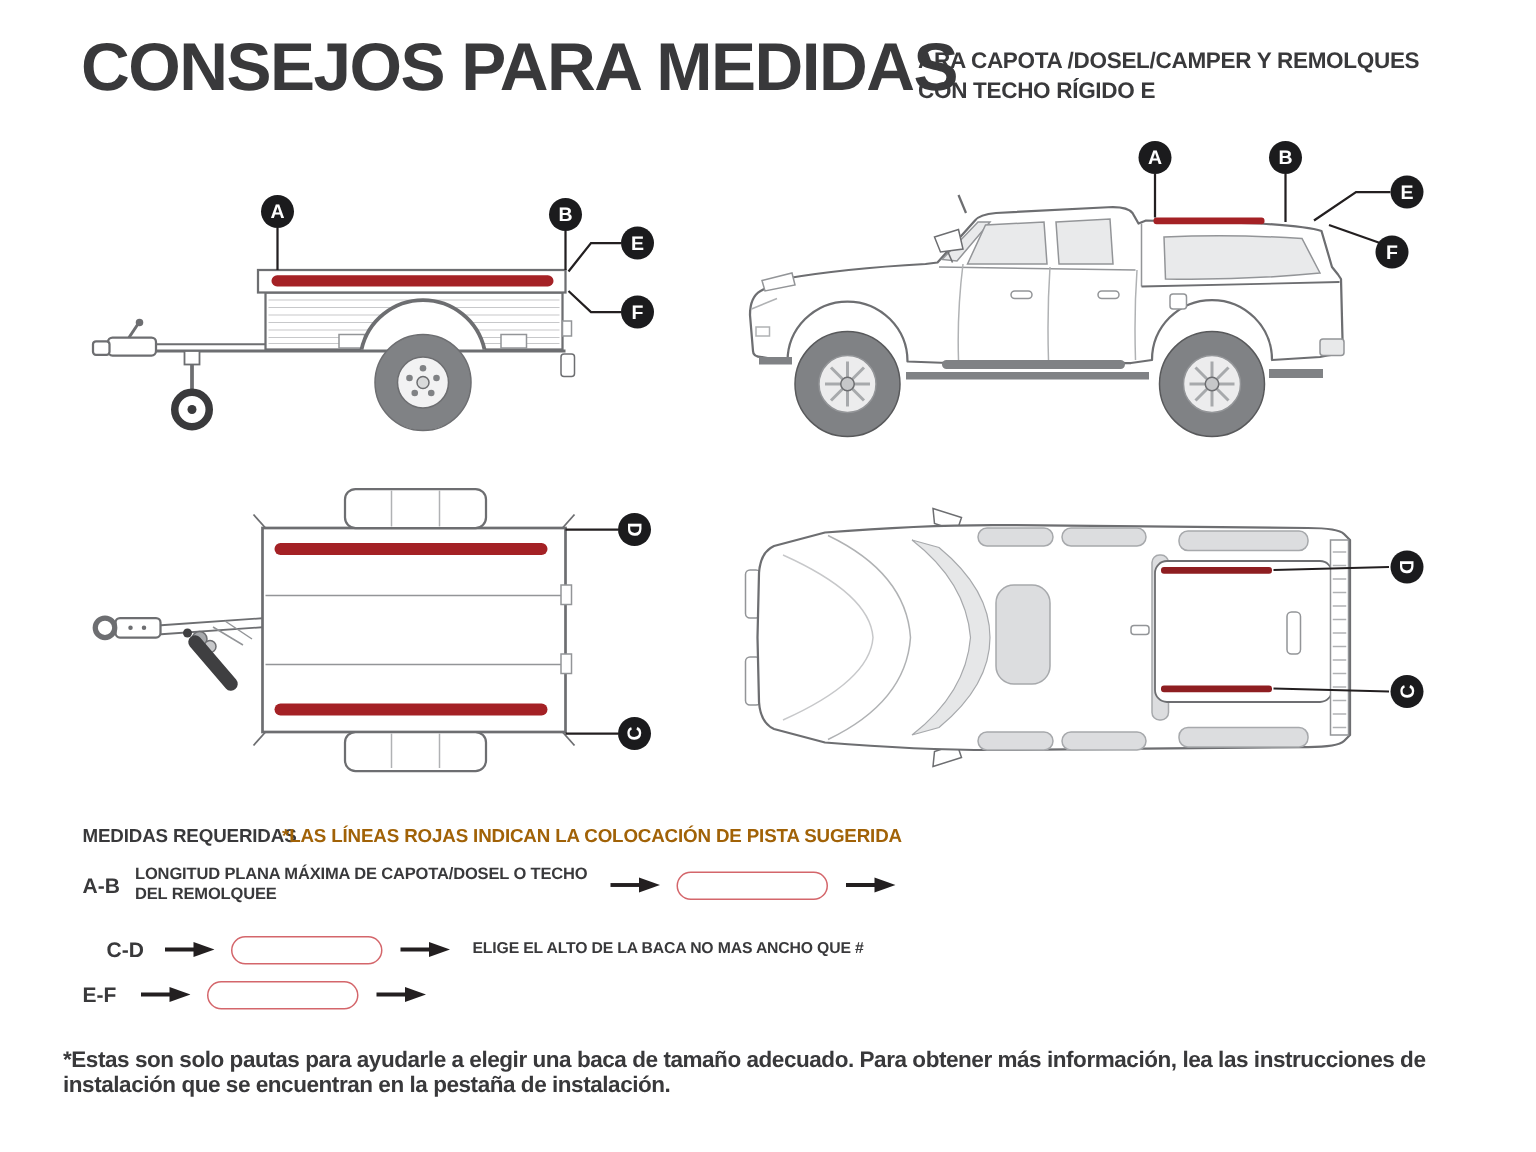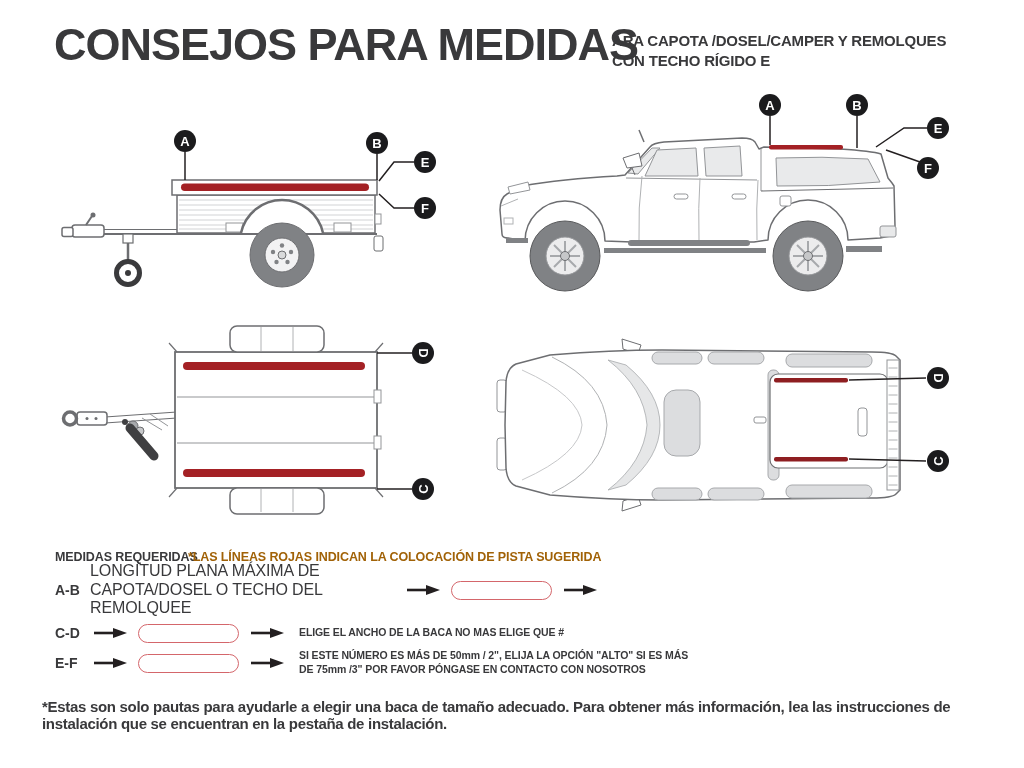--- a/index.html
+++ b/index.html
@@ -6,21 +6,21 @@
   .canvas{position:relative;width:1024px;height:768px;background:#ffffff;overflow:hidden;
           font-family:"Liberation Sans",sans-serif;color:#39393b;}
   .abs{position:absolute;}
   .title{left:54px;top:22px;font-size:45px;font-weight:700;letter-spacing:-1px;line-height:1;}
   .subtitle{left:612px;top:31px;font-size:15px;font-weight:700;line-height:20px;letter-spacing:-0.2px;width:400px;}
   .svgbox{position:absolute;}
   .measures-head{left:55px;top:550px;font-size:12.5px;font-weight:700;letter-spacing:-0.1px;text-align:right;}
   .measures-note{left:188px;top:550px;font-size:12.5px;font-weight:700;letter-spacing:-0.1px;color:#a16207;}
   .mrow{position:absolute;left:55px;display:flex;align-items:center;}
   .mrange{width:35px;font-size:14px;font-weight:700;flex:none;}
-  .mdesc{width:313px;font-size:16px;font-weight:400;line-height:1.18;letter-spacing:-0.1px;flex:none;}
+  .mdesc{width:313px;font-size:11px;font-weight:700;line-height:1.18;letter-spacing:-0.1px;flex:none;}
   .arrow{flex:none;margin:0 3px;}
   .pill{width:101px;height:19px;border:1.5px solid #d4666b;border-radius:11px;margin:0 8px;flex:none;box-sizing:border-box;background:#fff;}
   .minstr{margin-left:12px;width:398px;font-size:10.5px;font-weight:700;line-height:1.3;letter-spacing:-0.1px;}
   .footnote{left:42px;top:698px;width:980px;font-size:15px;font-weight:700;letter-spacing:-0.3px;}
   .badge-text{font-family:"Liberation Sans",sans-serif;font-size:13px;font-weight:700;fill:#fff;text-anchor:middle;}
 </style>
 </head>
 <body>
 
 <div class="canvas">
@@ -320,43 +320,42 @@
         <line x1="1" y1="6" x2="22" y2="6" stroke="#231f20" stroke-width="2.6"></line>
         <polygon points="20,1 34,6 20,11" fill="#231f20"></polygon>
       </svg>
     <span class="pill"></span>
     <svg class="arrow" width="34" height="12" viewBox="0 0 34 12">
         <line x1="1" y1="6" x2="22" y2="6" stroke="#231f20" stroke-width="2.6"></line>
         <polygon points="20,1 34,6 20,11" fill="#231f20"></polygon>
       </svg>
   </div>
 
-  <div class="mrow" style="top:623px;height:20px;">
+  <div class="mrow" style="top:623px;height:20px;margin-left:16px;">
     <span class="mrange">C-D</span>
     <svg class="arrow" width="34" height="12" viewBox="0 0 34 12">
         <line x1="1" y1="6" x2="22" y2="6" stroke="#231f20" stroke-width="2.6"></line>
         <polygon points="20,1 34,6 20,11" fill="#231f20"></polygon>
       </svg>
     <span class="pill"></span>
     <svg class="arrow" width="34" height="12" viewBox="0 0 34 12">
         <line x1="1" y1="6" x2="22" y2="6" stroke="#231f20" stroke-width="2.6"></line>
         <polygon points="20,1 34,6 20,11" fill="#231f20"></polygon>
       </svg>
-    <span class="minstr">ELIGE EL ANCHO DE LA BACA NO MAS ELIGE QUE #</span>
+    <span class="minstr">ELIGE EL ALTO DE LA BACA NO MAS ANCHO QUE #</span>
   </div>
 
   <div class="mrow" style="top:648px;height:30px;">
     <span class="mrange">E-F</span>
     <svg class="arrow" width="34" height="12" viewBox="0 0 34 12">
         <line x1="1" y1="6" x2="22" y2="6" stroke="#231f20" stroke-width="2.6"></line>
         <polygon points="20,1 34,6 20,11" fill="#231f20"></polygon>
       </svg>
     <span class="pill"></span>
     <svg class="arrow" width="34" height="12" viewBox="0 0 34 12">
         <line x1="1" y1="6" x2="22" y2="6" stroke="#231f20" stroke-width="2.6"></line>
         <polygon points="20,1 34,6 20,11" fill="#231f20"></polygon>
       </svg>
-    <span class="minstr">SI ESTE NÚMERO ES MÁS DE 50mm / 2", ELIJA LA OPCIÓN "ALTO" SI ES MÁS DE 75mm /3" POR FAVOR PÓNGASE EN CONTACTO CON NOSOTROS</span>
   </div>
 
   <div class="abs footnote">*Estas son solo pautas para ayudarle a elegir una baca de tamaño adecuado. Para obtener más información, lea las instrucciones de instalación que se encuentran en la pestaña de instalación.</div>
 
 </div>
 
 </body></html>

